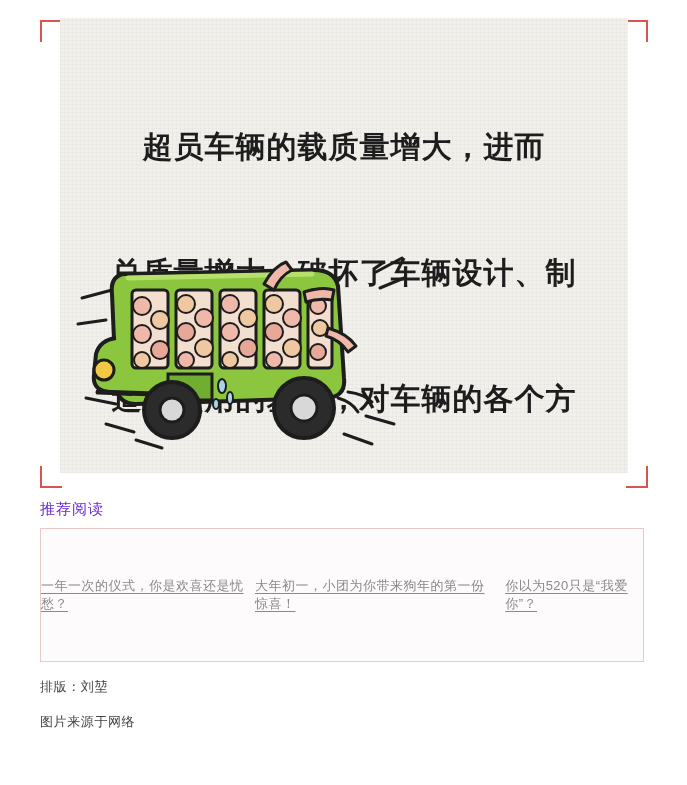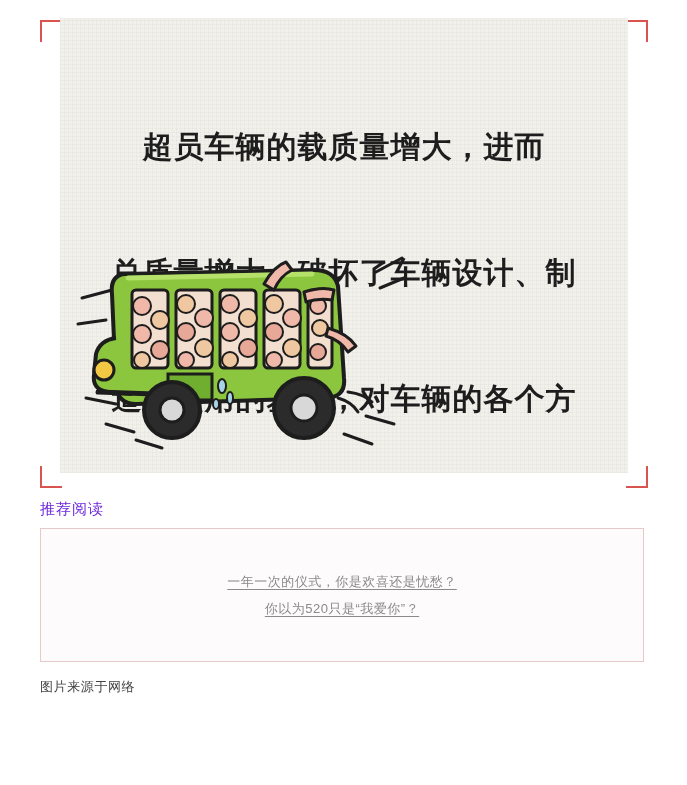--- a/index.html
+++ b/index.html
@@ -99,21 +99,20 @@
   .rec-box {
     position: absolute;
     left: 40px;
     top: 528px;
     width: 604px;
     height: 134px;
     border: 1px solid #e7c9c9;
     background: #fdfbfb;
     box-sizing: border-box;
     display: flex;
-    flex-direction: column;
     justify-content: center;
     align-items: center;
     gap: 9px;
   }
   .rec-link {
     font-size: 13px;
     color: #8a8a8a;
     text-decoration: underline;
     text-underline-offset: 3px;
     letter-spacing: 0.5px;
@@ -254,20 +253,22 @@
           <ellipse cx="140" cy="176" rx="3" ry="5"></ellipse>
         </g>
       </svg>
     </div>
   </div>
 
   <div class="rec-title">推荐阅读</div>
 
   <div class="rec-box">
     <a class="rec-link">一年一次的仪式，你是欢喜还是忧愁？</a>
+    <a class="rec-link">大年初一，小团为你带来狗年的第一份惊喜！</a>
     <a class="rec-link">你以为520只是“我爱你”？</a>
   </div>
 
   <div class="meta">
+    <div class="meta-line">排版：刘堃</div>
     <div class="meta-line">图片来源于网络</div>
   </div>
 
 </div>
 
 </body></html>

